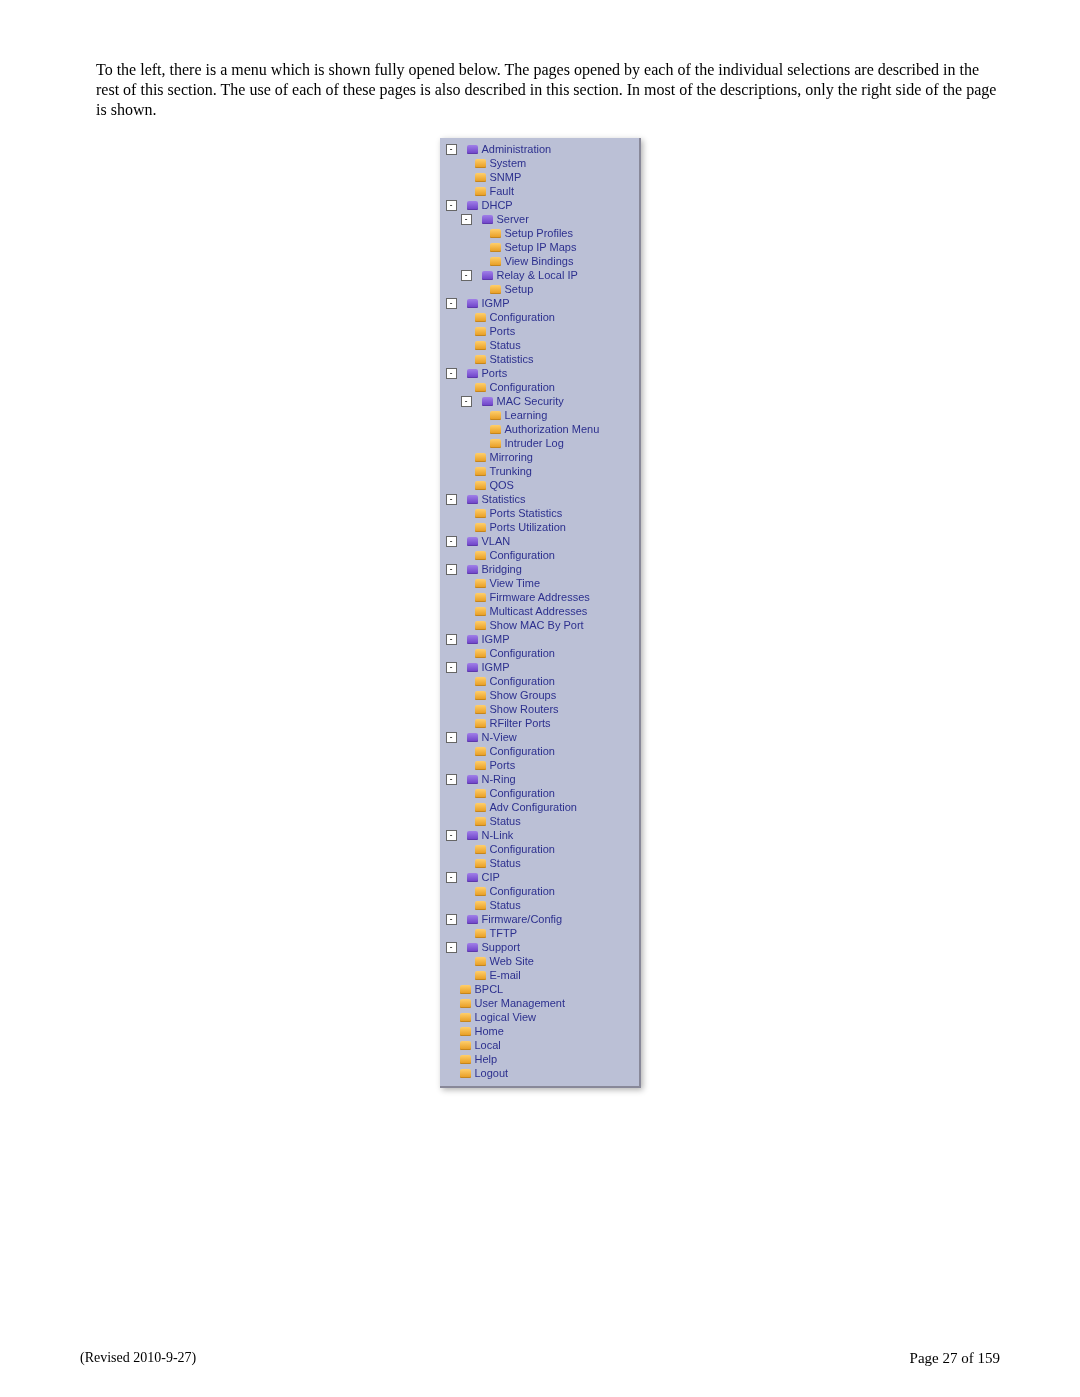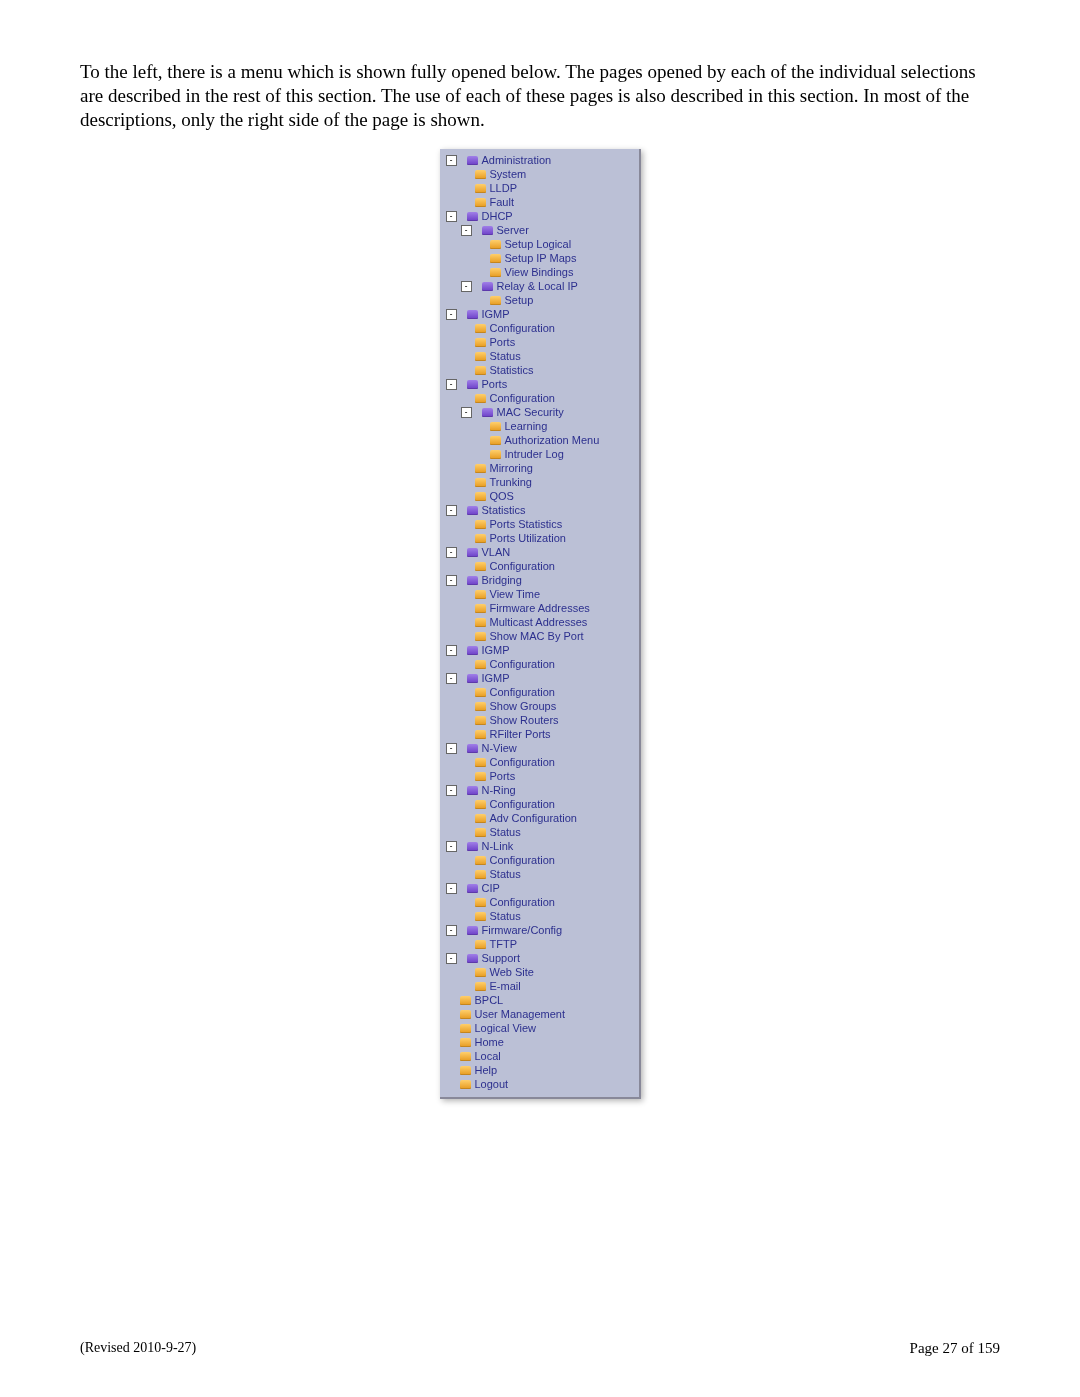--- a/index.html
+++ b/index.html
@@ -15,23 +15,23 @@
     box-sizing: border-box;
     padding: 60px 80px 30px 80px;
     position: relative;
   }
   h1 {
     font-size: 30px;
     font-weight: bold;
     margin: 0 0 30px 0;
   }
   p.intro {
-    font-size: 19px;
+    font-size: 16px;
     line-height: 1.25;
-    margin: 0 0 18px 0;
+    margin: 0 0 18px 16px;
   }
   .menu-shot {
     width: 195px;
     margin: 0 auto;
     background: #bbc0d6;
     border-right: 2px solid #889;
     border-bottom: 2px solid #889;
     box-shadow: 2px 2px 6px rgba(0,0,0,0.3);
     font-family: Verdana, Geneva, sans-serif;
     font-size: 11px;
@@ -90,21 +90,21 @@
   .folder.purple {
     background: linear-gradient(#a07fe8, #6b3fc7);
   }
   .label {
     flex: 0 0 auto;
   }
   .footer {
     position: absolute;
     left: 80px;
     right: 80px;
-    bottom: 40px;
+    bottom: 30px;
     display: flex;
     justify-content: space-between;
     font-size: 15px;
   }
   .footer .revised {
     font-size: 14px;
   }
 </style>
 </head>
 <body>
@@ -123,21 +123,21 @@
       <div class="row">
         <span class="indent" style="width: 19px;"></span>
         <span class="conn" style="display: inline-block; width: 14px;"></span>
         <span class="folder orange"></span>
         <span class="label">System</span>
       </div>
       <div class="row">
         <span class="indent" style="width: 19px;"></span>
         <span class="conn" style="display: inline-block; width: 14px;"></span>
         <span class="folder orange"></span>
-        <span class="label">LLDP</span>
+        <span class="label">SNMP</span>
       </div>
       <div class="row">
         <span class="indent" style="width: 19px;"></span>
         <span class="conn" style="display: inline-block; width: 14px;"></span>
         <span class="folder orange"></span>
         <span class="label">Fault</span>
       </div>
       <div class="row">
         <span class="indent" style="width: 4px;"></span>
         <span class="toggle">-</span>
@@ -149,21 +149,21 @@
         <span class="indent" style="width: 19px;"></span>
         <span class="toggle">-</span>
         <span class="dots"></span>
         <span class="folder purple"></span>
         <span class="label">Server</span>
       </div>
       <div class="row">
         <span class="indent" style="width: 34px;"></span>
         <span class="conn" style="display: inline-block; width: 14px;"></span>
         <span class="folder orange"></span>
-        <span class="label">Setup Logical</span>
+        <span class="label">Setup Profiles</span>
       </div>
       <div class="row">
         <span class="indent" style="width: 34px;"></span>
         <span class="conn" style="display: inline-block; width: 14px;"></span>
         <span class="folder orange"></span>
         <span class="label">Setup IP Maps</span>
       </div>
       <div class="row">
         <span class="indent" style="width: 34px;"></span>
         <span class="conn" style="display: inline-block; width: 14px;"></span>

